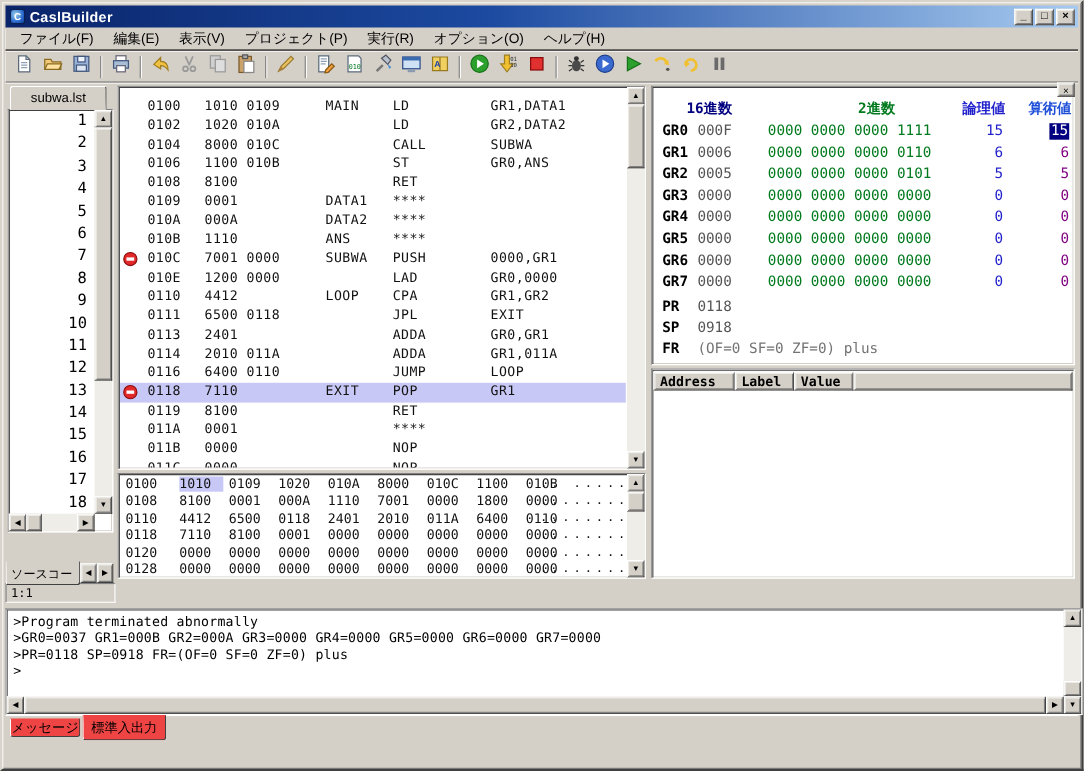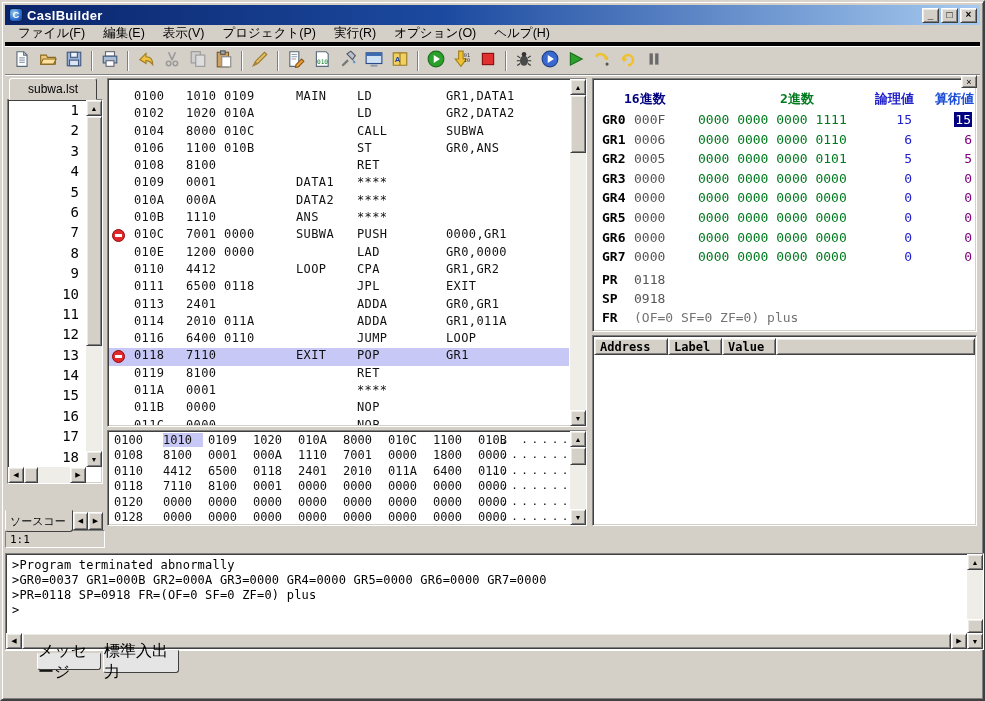--- a/index.html
+++ b/index.html
@@ -25,21 +25,21 @@
     background:radial-gradient(circle at 35% 35%,#9fd4e8,#2a6ad0 60%,#123a8a); border:1px solid #0a2050;
     color:#fff; font-size:9px; font-weight:bold; text-align:center; line-height:13px; }
   .title-text { color:#fff; font-weight:bold; font-size:13px; letter-spacing:.3px; }
   .title-btns { margin-left:auto; display:flex; gap:2px; padding-right:3px; }
   .tbtn { width:17px; height:15px; font-size:10px; font-weight:bold; color:#000;
     display:flex; align-items:center; justify-content:center; line-height:1; }
 
   
   .menubar { position:absolute; left:3px; top:23px; right:3px; height:21px;
     display:flex; align-items:center; padding-left:4px; font-size:12.5px;
-    border-bottom:4px solid #000000; box-shadow:0 1px 0 #ffffff; }
+    border-bottom:1px solid #000000; box-shadow:0 1px 0 #ffffff; }
   .menu-item { padding:2px 9px; color:#000; }
 
   
   .toolbar { position:absolute; left:3px; top:45px; right:3px; height:28px;
     display:flex; align-items:center; padding-left:4px;
     border-bottom:1px solid #808080; box-shadow:0 1px 0 #ffffff; }
   .tool-btn { width:26px; height:24px; display:flex; align-items:center; justify-content:center; }
   .tool-btn svg { width:18px; height:18px; }
   .tool-sep { width:2px; height:20px; margin:0 4px;
     border-left:1px solid #808080; border-right:1px solid #ffffff; }
@@ -120,24 +120,24 @@
     font-family:"DejaVu Sans Mono", monospace; }
 
   
   .console { position:absolute; left:3px; top:551px; width:979px; height:97px; overflow:hidden; }
   .console-text { position:absolute; left:1px; top:1px; right:17px; bottom:17px; overflow:hidden; padding:3px 0 0 5px; }
   .console-line { height:15px; font-size:12px; letter-spacing:.2px; white-space:nowrap; color:#000; }
 
   
   .tabs-strip { position:absolute; left:3px; top:648px; right:3px; height:25px;
     border-top:1px solid #ffffff; }
-  .btab { position:absolute; background:#e5e5e5; font-size:16px; display:flex;
+  .btab { position:absolute; background:#ef4444; font-size:12px; display:flex;
     align-items:center; justify-content:center;
     border:1px solid; border-color:transparent #404040 #404040 #ffffff;
-    border-bottom-left-radius:3px; border-bottom-right-radius:3px;margin-left:28px; }
+    border-bottom-left-radius:3px; border-bottom-right-radius:3px; }
   .btab.inactive { left:4px; top:2px; width:64px; height:17px; }
   .btab.active { left:70px; top:-1px; width:76px; height:23px; z-index:2; }
   .statusbar { position:absolute; left:3px; top:675px; right:3px; height:23px; background:#d4d0c8; }
   .grip { position:absolute; right:1px; bottom:1px; width:13px; height:13px;
     background:repeating-linear-gradient(135deg,#d4d0c8 0 2px,#808080 2px 3px,#ffffff 3px 4px);
     clip-path:polygon(100% 0,100% 100%,0 100%); }
 
   .pane-close { position:absolute; left:959px; top:73px; width:16px; height:13px;
     font-size:9px; display:flex; align-items:center; justify-content:center; z-index:3; }
 </style>

